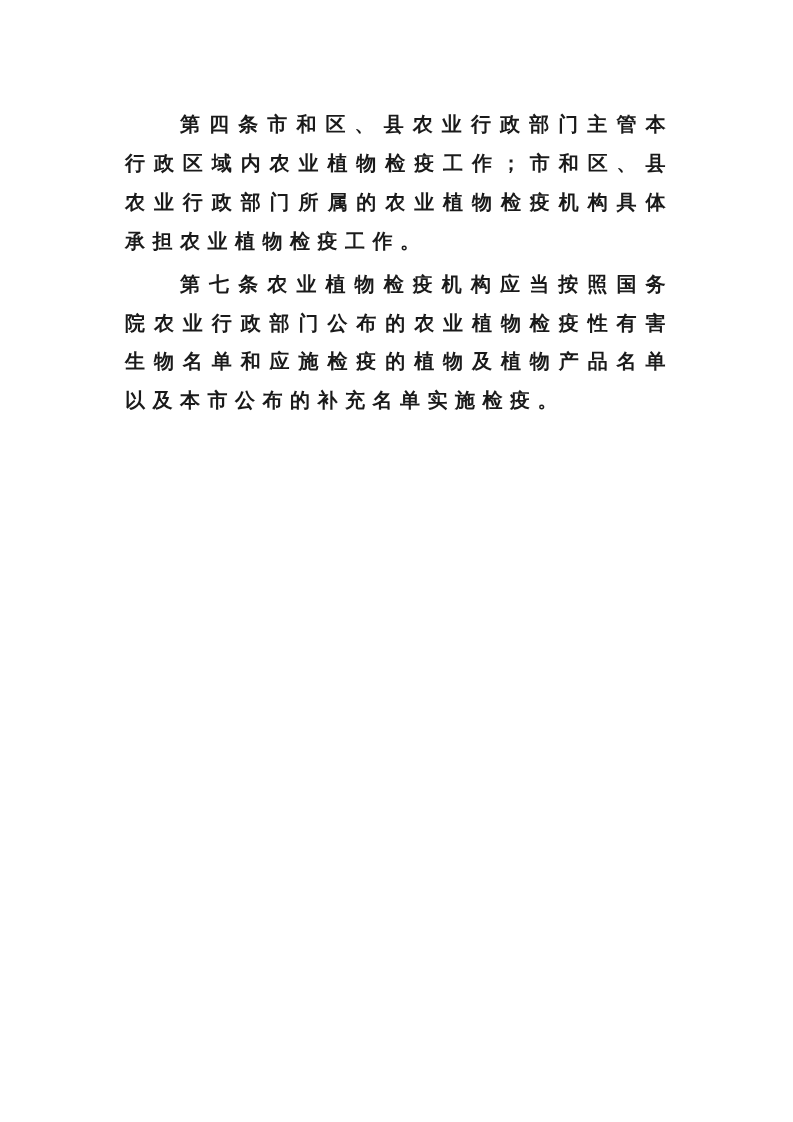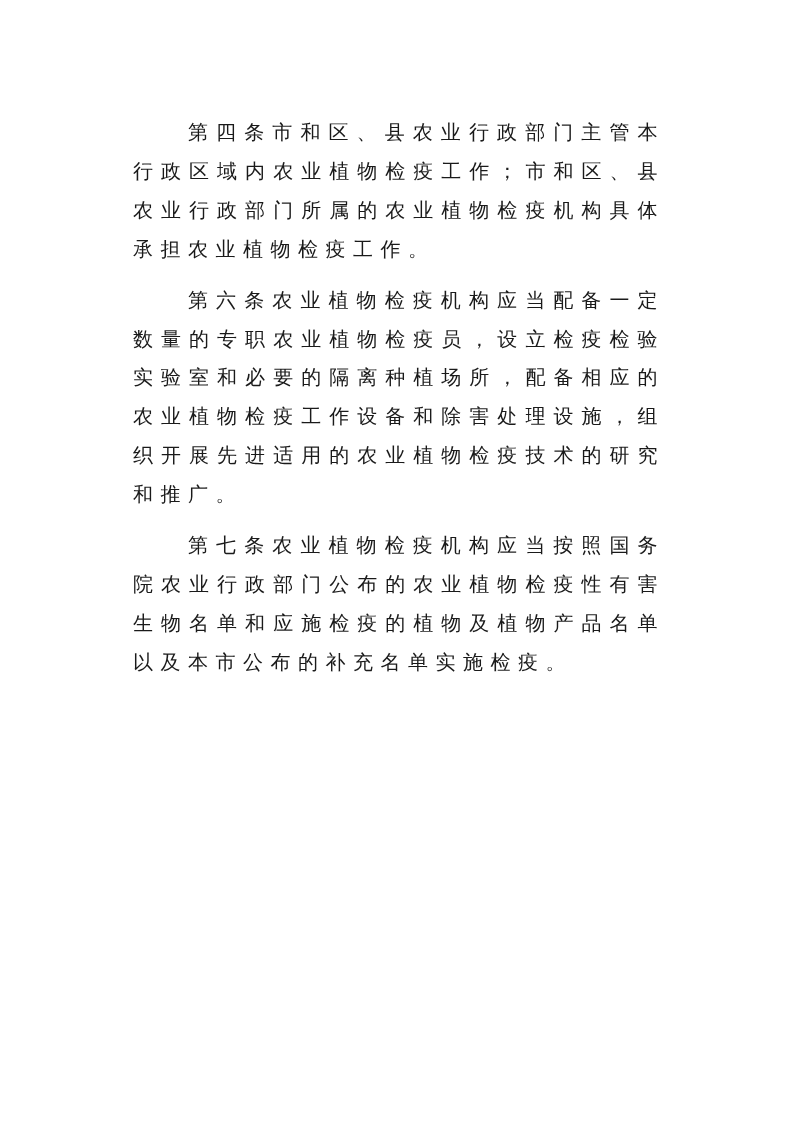--- a/index.html
+++ b/index.html
@@ -15,31 +15,30 @@
       font-family: "DejaVu Sans", "Liberation Sans", sans-serif;
       color: #1a1a1a;
     }
     .page {
       position: absolute;
       left: 121px;
       top: 101px;
       width: 556px;
     }
     .para {
-      margin: 12px;
+      margin: 4px;
       font-size: 20px;
       line-height: 38.9px;
       letter-spacing: 7.5px;
       text-indent: 55px;
       text-align: justify;
       word-break: break-all;
-      font-weight: normal;
+      font-weight: bold;
     }
   </style>
 </head>
 <body>
 
 <div class="page">
   <p class="para">第四条市和区、县农业行政部门主管本行政区域内农业植物检疫工作；市和区、县农业行政部门所属的农业植物检疫机构具体承担农业植物检疫工作。</p>
-  <p class="para">第六条农业植物检疫机构应当配备一定数量的专职农业植物检疫员，设立检疫检验实验室和必要的隔离种植场所，配备相应的农业植物检疫工作设备和除害处理设施，组织开展先进适用的农业植物检疫技术的研究和推广。</p>
   <p class="para">第七条农业植物检疫机构应当按照国务院农业行政部门公布的农业植物检疫性有害生物名单和应施检疫的植物及植物产品名单以及本市公布的补充名单实施检疫。</p>
 
 </div>
 
 </body></html>

